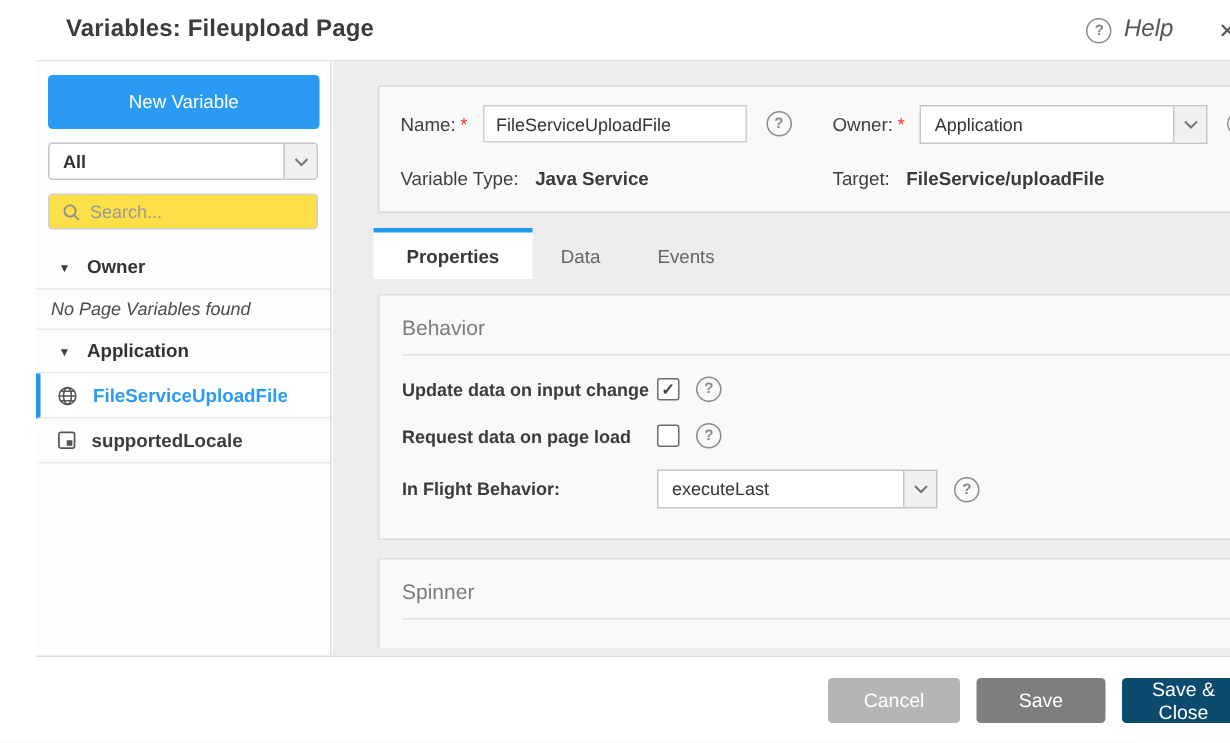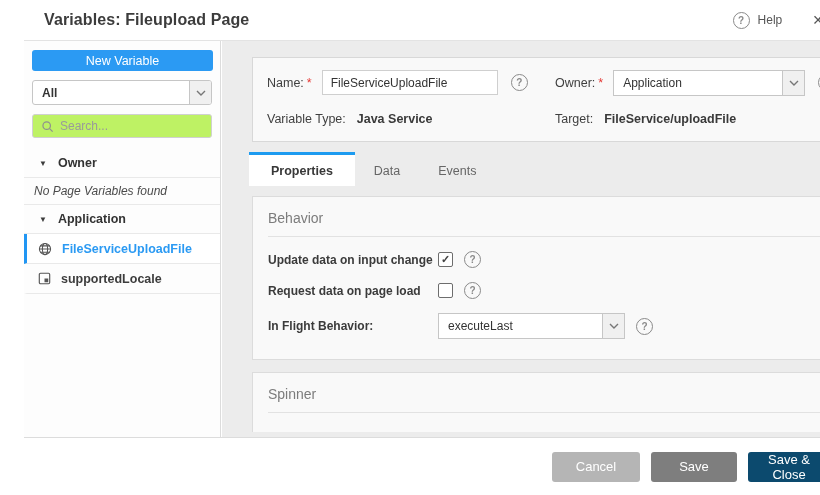--- a/index.html
+++ b/index.html
@@ -8,36 +8,36 @@
   .dialog { position:relative; width:820px; height:495px; background:#fff; overflow:hidden;margin-left:24px; }
 
   
   .hdr { position:absolute; left:0; top:0; right:0; height:41px; background:#fff;
          border-bottom:1px solid #e3e3e3; display:flex; align-items:center; padding:0 16px 0 20px; }
   .hdr-title { font-size:16px; font-weight:600; color:#3c3c3c; letter-spacing:.1px; }
   .hdr-right { margin-left:auto; display:flex; align-items:center; gap:8px; }
   .help-circle { width:17px; height:17px; border:1px solid #8a8a8a; border-radius:50%;
                  color:#8a8a8a; font-size:10px; font-weight:700; display:inline-flex;
                  align-items:center; justify-content:center; flex:0 0 auto; background:transparent; }
-  .hdr-help-label { font-size:12px; color:#555; margin-right:18px; }
+  .hdr-help-label { font-size:16px; color:#555; margin-right:18px;font-style:italic; }
   .close-x { font-size:14px; color:#555; cursor:pointer; padding:2px 4px; }
 
   
   .sb { position:absolute; left:0; top:41px; width:197px; bottom:58px; background:#fdfdfd;
         border-right:1px solid #dcdcdc; }
-  .btn-new { margin:9px 8px 0 8px; height:21px; background:#2b9af3; color:#fff; border:none;
+  .btn-new { margin:9px 8px 0 8px; height:36px; background:#2b9af3; color:#fff; border:none;
              border-radius:3px; width:181px; font-size:12.5px; font-family:inherit;
              display:flex; align-items:center; justify-content:center; cursor:pointer; }
   .filter { margin:9px 8px 0 8px; height:25px; border:1px solid #c6c6c6; border-radius:3px;
             background:#fff; display:flex; align-items:center; overflow:hidden; }
   .filter-val { padding-left:9px; font-size:12px; font-weight:600; color:#333; }
   .chev-box { margin-left:auto; width:22px; align-self:stretch; background:#f0f0f0;
               border-left:1px solid #c6c6c6; display:flex; align-items:center; justify-content:center; }
   .search { margin:9px 8px 11px 8px; height:24px; border:1px solid #d0d0d0; border-radius:3px;
-            background:#bef264; display:flex; align-items:center; padding:0 8px; gap:6px; }
+            background:#fde047; display:flex; align-items:center; padding:0 8px; gap:6px; }
   .search input { border:none; outline:none; flex:1; font-size:12px; font-family:inherit;
                   color:#333; background:transparent; min-width:0; }
   .search input::placeholder { color:#9a9a9a; }
   .tree-hdr { height:29px; display:flex; align-items:center; gap:11px; padding-left:15px;
               font-size:12.5px; font-weight:700; color:#333; border-bottom:1px solid #e9e9e9; cursor:pointer; }
   .tri { font-size:8px; color:#3c3c3c; }
   .tree-empty { height:27px; display:flex; align-items:center; padding-left:10px;
                 font-size:12px; font-style:italic; color:#4b4b4b; border-bottom:1px solid #e9e9e9; }
   .tree-item { height:30px; display:flex; align-items:center; gap:10px; padding-left:11px;
                font-size:12.5px; font-weight:600; color:#3d3d3d; border-bottom:1px solid #e9e9e9;

